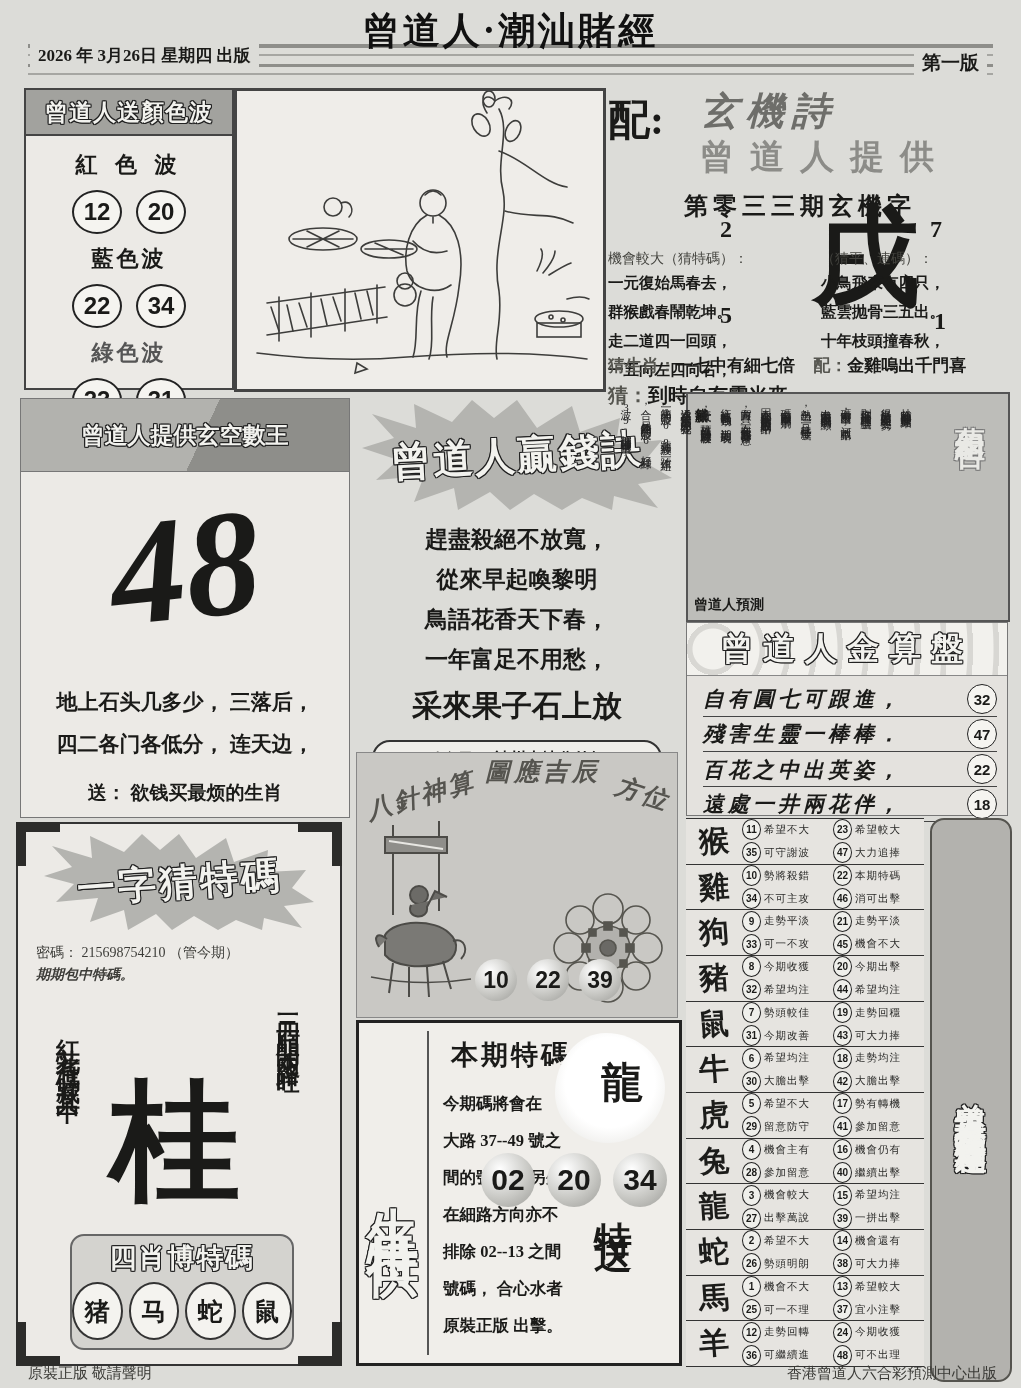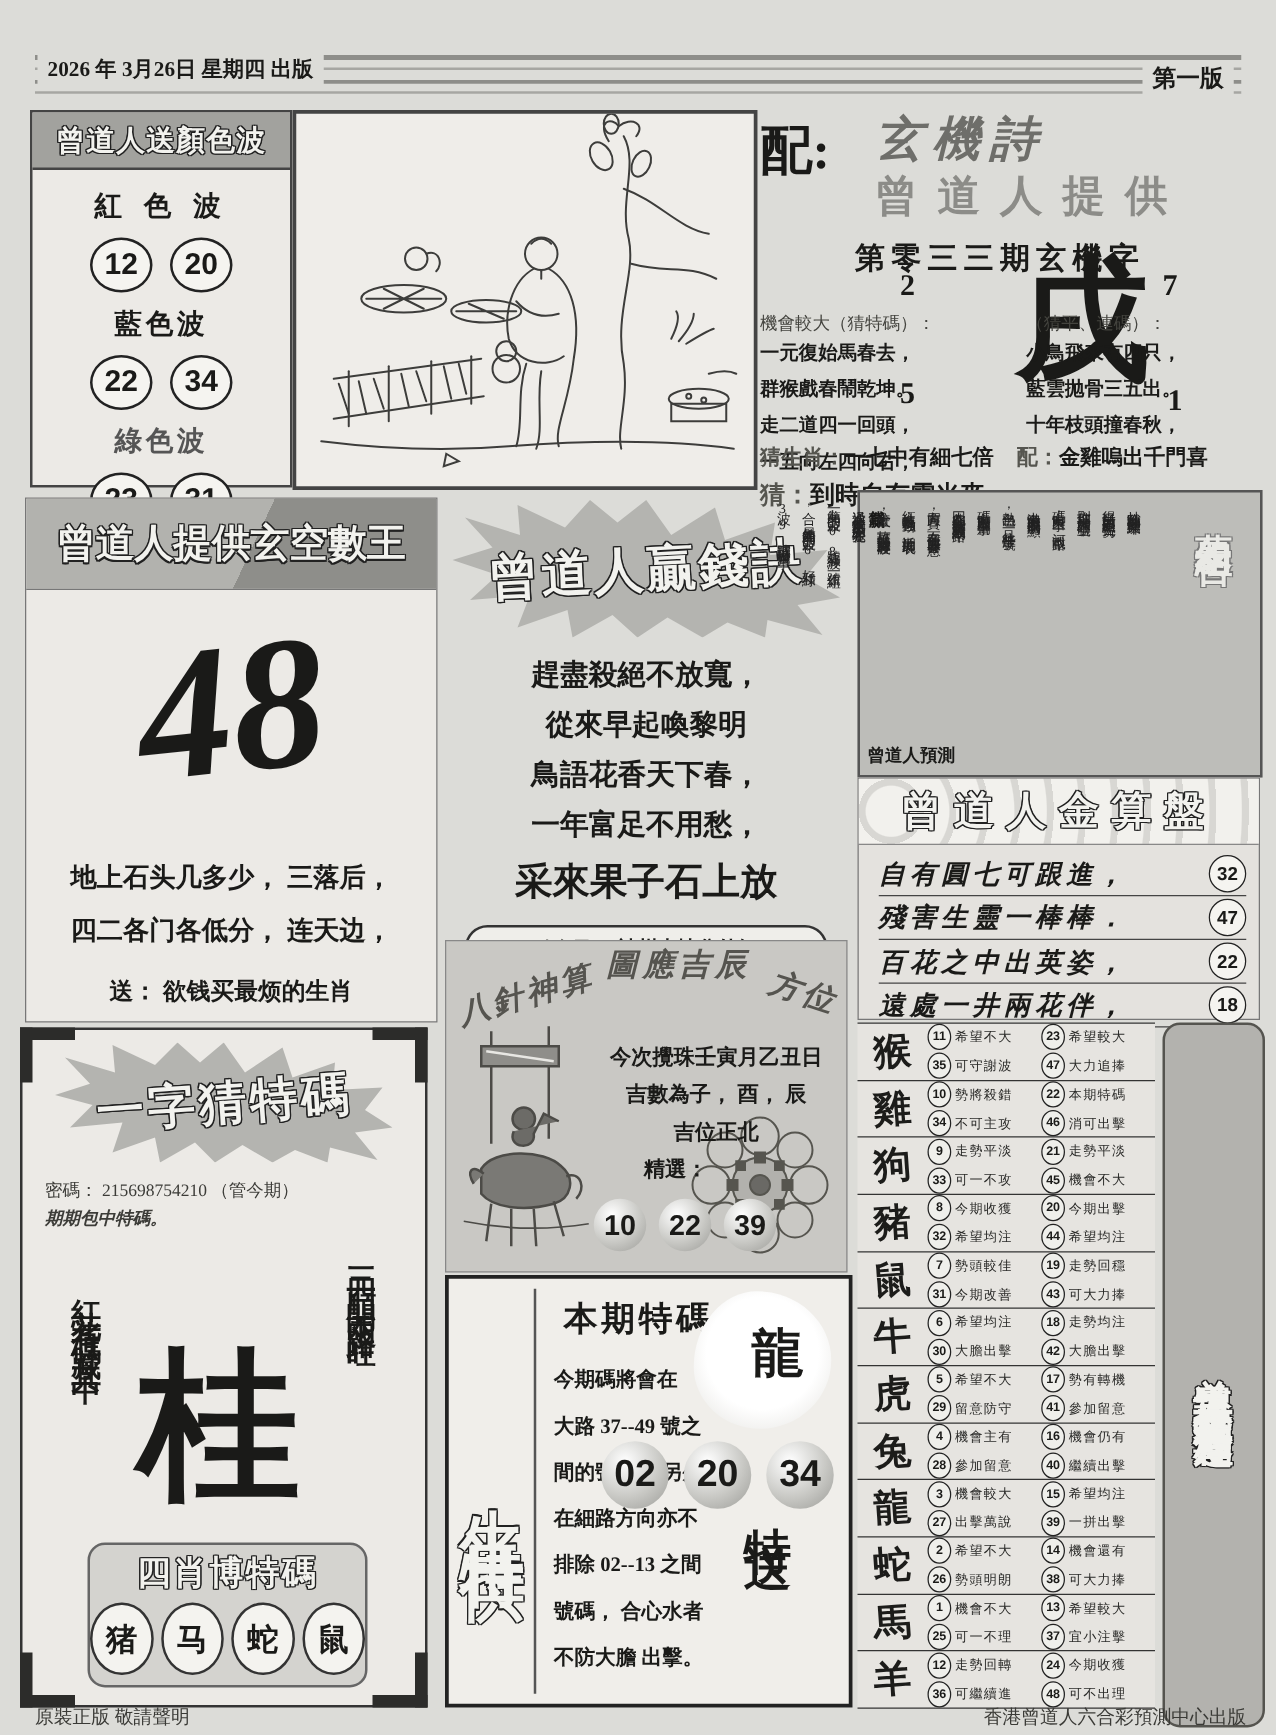--- a/index.html
+++ b/index.html
@@ -32,20 +32,21 @@
 </style>
 </head>
 <body>
 
 <div id="page">
 
   <div class="hbar" style="top:44px;height:4px;"></div>
   <div class="hbar" style="top:54px;height:2px;background:#a6a6a2;"></div>
   <div class="hbar" style="top:64px;height:3px;"></div>
   <div class="hbar" style="top:73px;height:2px;background:#a6a6a2;"></div>
+  <div class="abs b" style="top:6px;left:0;width:100%;text-align:center;font-size:37px;letter-spacing:3px;color:#111;background:transparent;">曾道人·潮汕賭經</div>
   <div class="abs b" style="top:42px;left:30px;font-size:17px;background:#dcdcd8;padding:2px 8px;">2026 年 3月26日  星期四   出版</div>
   <div class="abs b" style="top:48px;right:34px;font-size:19px;background:#dcdcd8;padding:2px 8px;">第一版</div>
 
   <div class="box" style="left:24px;top:88px;width:206px;height:298px;">
     <div class="banner" style="height:44px;border-bottom:2px solid #444;">
       <span class="outl" style="font-size:23px;letter-spacing:1px;">曾道人送顏色波</span>
     </div>
     <div style="display:flex;flex-direction:column;align-items:center;padding-top:14px;gap:10px;">
       <div class="b" style="font-size:22px;letter-spacing:6px;">紅 色 波</div>
       <div style="display:flex;gap:14px;">
@@ -147,21 +148,21 @@
       <span style="color:#55554f;">猜生肖：</span><span>一七中有細七倍</span>
       <span style="color:#55554f;margin-left:14px;">配：</span><span>金雞嗚出千門喜</span>
     </div>
     <div class="abs b" style="left:0;top:296px;font-size:20px;">
       <span style="color:#55554f;">猜：</span><span>到時自有電光來</span>
     </div>
   </div>
 
   <div class="box" style="left:20px;top:398px;width:328px;height:418px;border-width:1px;border-color:#777;">
     <div class="banner" style="height:72px;background:linear-gradient(115deg,#b2b2ae 55%,#8e8e8a 55%);border-bottom:1px solid #777;">
-      <span class="outl" style="font-size:31px;">曾道人提供玄空數王</span>
+      <span class="outl" style="font-size:23px;">曾道人提供玄空數王</span>
     </div>
     <div style="text-align:center;font-style:italic;font-weight:bold;font-size:150px;line-height:190px;transform:rotate(-6deg);">48</div>
     <div class="b" style="font-size:21px;text-align:center;margin-top:26px;">地上石头几多少， 三落后，</div>
     <div class="b" style="font-size:21px;text-align:center;margin-top:14px;">四二各门各低分， 连天边，</div>
     <div class="b" style="font-size:19px;text-align:center;margin-top:22px;">送： 欲钱买最烦的生肖</div>
   </div>
 
   <div class="abs" style="left:358px;top:400px;width:318px;height:348px;">
     <div class="starwrap" style="width:310px;height:110px;margin:0 auto;">
       <svg viewBox="0 0 310 110">
@@ -297,44 +298,38 @@
         <rect x="59" y="37" width="8" height="8" fill="#56554f"></rect>
           <rect x="59" y="81" width="8" height="8" fill="#56554f"></rect>
         <rect x="37" y="59" width="8" height="8" fill="#56554f"></rect>
           <rect x="81" y="59" width="8" height="8" fill="#56554f"></rect>
         <rect x="44" y="44" width="7" height="7" fill="#56554f"></rect>
           <rect x="75" y="44" width="7" height="7" fill="#56554f"></rect>
         <rect x="44" y="75" width="7" height="7" fill="#56554f"></rect>
           <rect x="75" y="75" width="7" height="7" fill="#56554f"></rect>
       </g>
     </svg>
-    <div class="abs" style="left:118px;top:78px;width:196px;text-align:center;">
-      <div class="b" style="font-size:17px;line-height:30px;">今次攪珠壬寅月乙丑日</div>
-      <div class="b" style="font-size:17px;line-height:30px;">吉數為子， 酉， 辰</div>
-      <div class="b" style="font-size:17px;line-height:30px;">吉位正北</div>
-      <div class="b" style="font-size:17px;line-height:30px;text-align:left;padding-left:40px;">精選：</div>
-    </div>
     <div class="abs" style="left:118px;top:206px;display:flex;gap:10px;">
       <span class="ball" style="width:42px;height:42px;font-size:23px;">10</span>
       <span class="ball" style="width:42px;height:42px;font-size:23px;">22</span>
       <span class="ball" style="width:42px;height:42px;font-size:23px;">39</span>
     </div>
   </div>
 
   <div class="box" style="left:356px;top:1020px;width:320px;height:340px;border-width:3px;border-color:#222;background:#f0eeea;">
     <div class="abs vert outl" style="left:6px;top:8px;bottom:8px;font-size:52px;letter-spacing:14px;width:62px;text-align:center;border-right:2px solid #555;">生肖特供</div>
     <div class="abs b" style="left:92px;top:14px;font-size:27px;letter-spacing:3px;">本期特碼：</div>
     <div class="abs" style="left:84px;top:62px;width:150px;">
       <div class="b" style="font-size:16.5px;line-height:37px;white-space:nowrap;">今期碼將會在</div>
       <div class="b" style="font-size:16.5px;line-height:37px;white-space:nowrap;">大路 37--49 號之</div>
       <div class="b" style="font-size:16.5px;line-height:37px;white-space:nowrap;">間的號碼， 另外</div>
       <div class="b" style="font-size:16.5px;line-height:37px;white-space:nowrap;">在細路方向亦不</div>
       <div class="b" style="font-size:16.5px;line-height:37px;white-space:nowrap;">排除 02--13 之間</div>
       <div class="b" style="font-size:16.5px;line-height:37px;white-space:nowrap;">號碼， 合心水者</div>
-      <div class="b" style="font-size:16.5px;line-height:37px;white-space:nowrap;">不防大膽 出擊。</div>
+      <div class="b" style="font-size:16.5px;line-height:37px;white-space:nowrap;">原裝正版 出擊。</div>
     </div>
     <div class="abs" style="right:14px;top:10px;width:110px;height:110px;background:radial-gradient(circle at 50% 45%, #ffffff 55%, #e2e1dd);border-radius:46% 54% 52% 48%/55% 50% 50% 45%;"></div>
     <span class="abs b" style="right:36px;top:32px;font-size:42px;">龍</span>
     <span class="abs vert b" style="left:228px;top:168px;font-size:38px;letter-spacing:14px;">特送</span>
     <div class="abs" style="right:12px;top:130px;display:flex;gap:12px;">
       <span class="ball" style="width:54px;height:54px;font-size:30px;">02</span>
       <span class="ball" style="width:54px;height:54px;font-size:30px;">20</span>
       <span class="ball" style="width:54px;height:54px;font-size:30px;">34</span>
     </div>
   </div>

